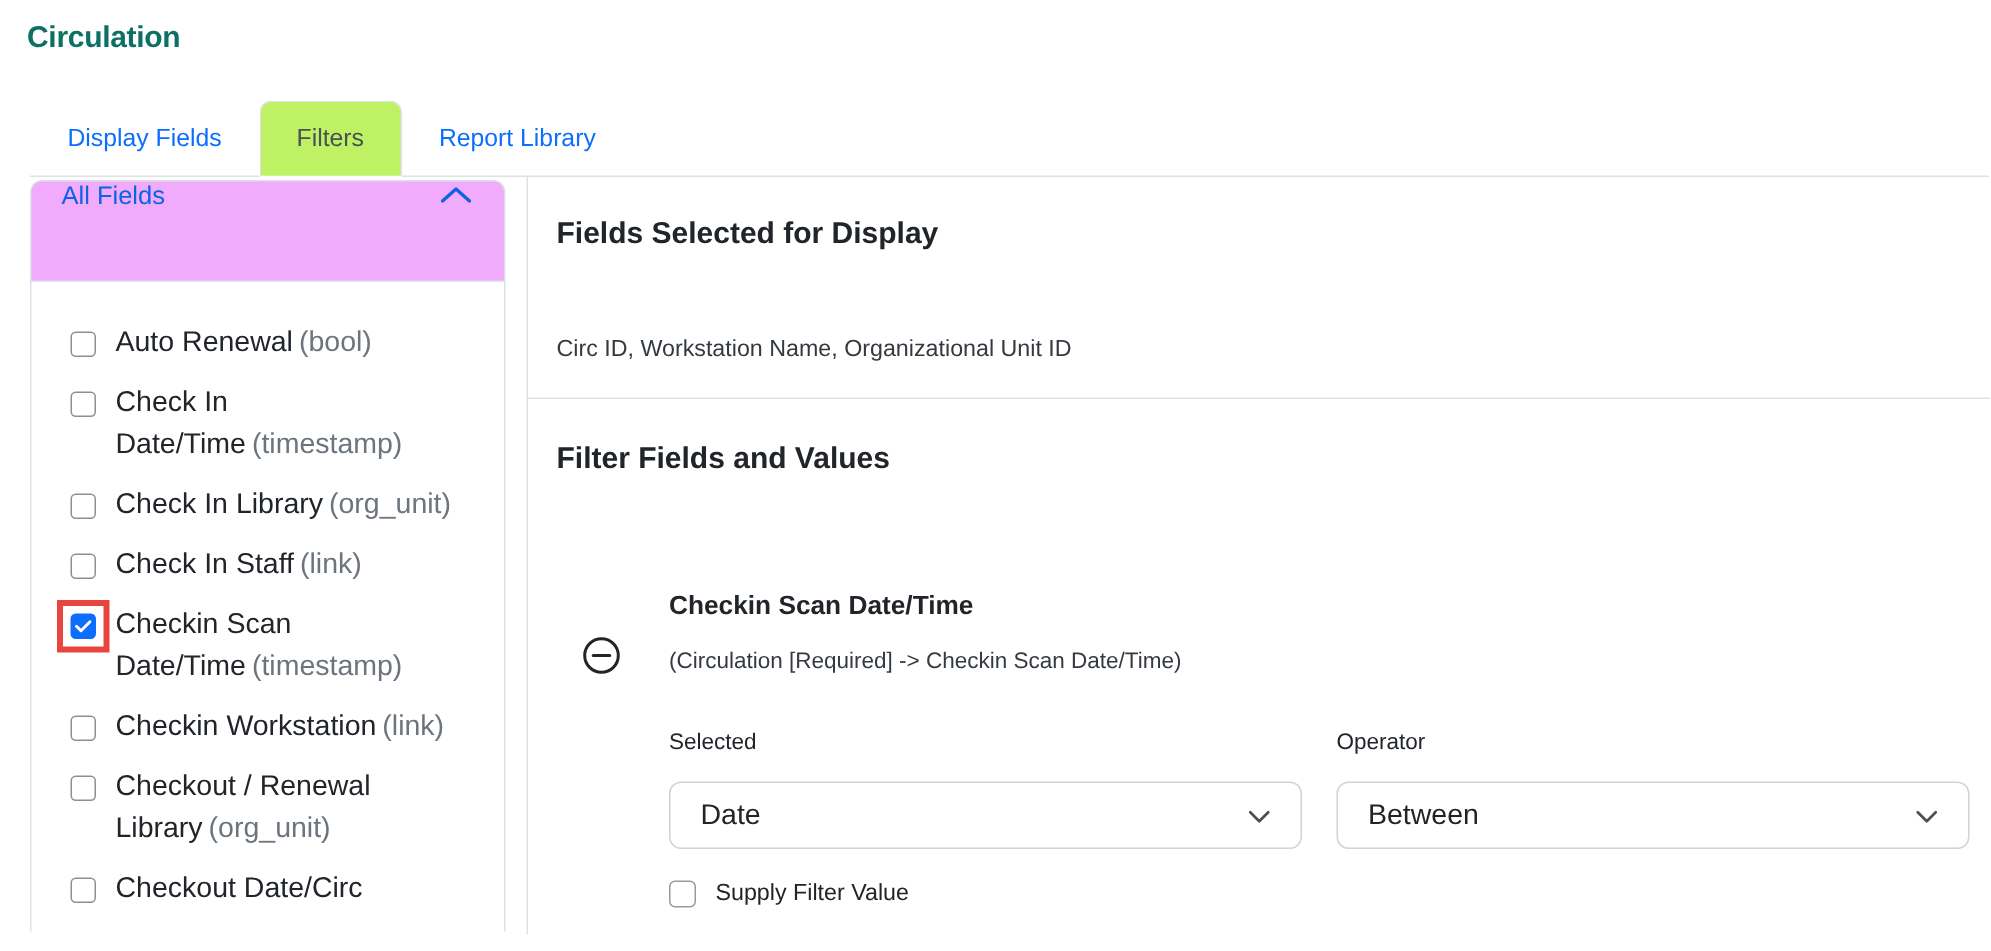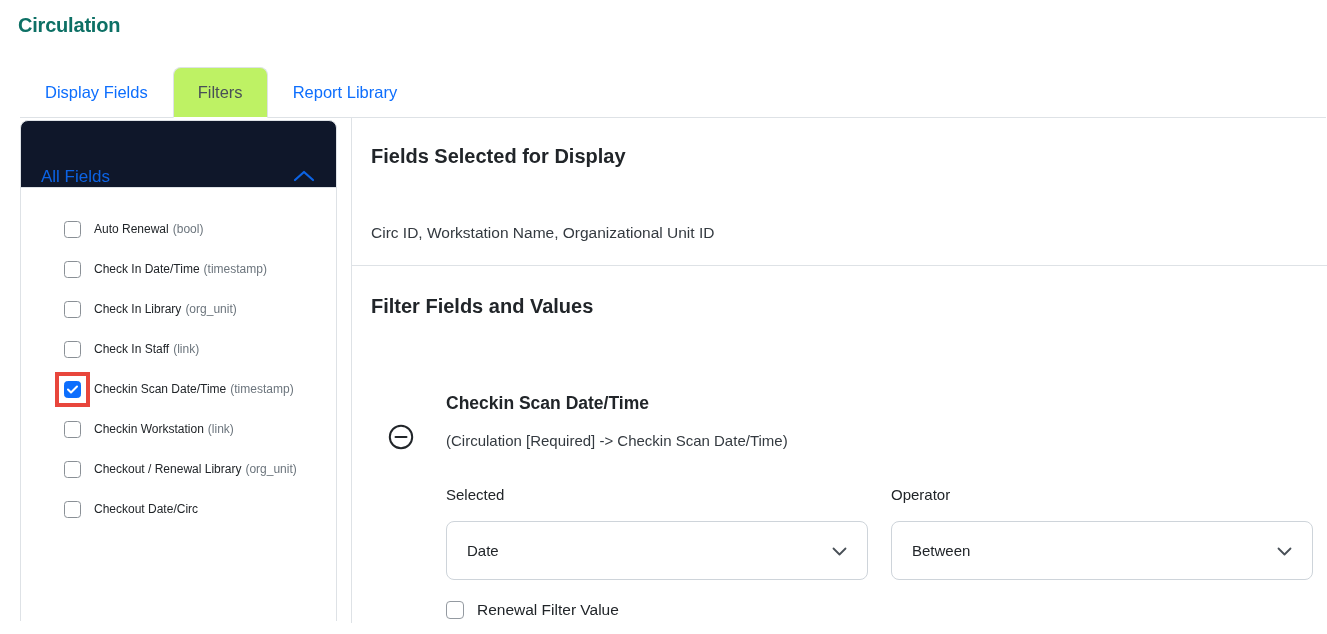--- a/index.html
+++ b/index.html
@@ -25,30 +25,30 @@
     border: 1px solid transparent; border-radius: 8px 8px 0 0;
     background: transparent; white-space: nowrap;
   }
   .tab.active {
     background: #bef264; border-color: #dee2e6 #dee2e6 #fff; color: #495057;
   }
   
   .content { display: flex; align-items: stretch; min-height: 505px; }
   .sidebar { width: 317px; flex: none; margin: 2px 0 0 20px; }
   .acc-header {
-    height: 68px; display: flex; align-items: flex-end; justify-content: space-between;
-    padding: 0 21px 0 20px; background: #0f172a;
+    height: 68px; display: flex; align-items: flex-start; justify-content: space-between;
+    padding: 0 21px 0 20px; background: #f0abfc;
     border: 1px solid #dee2e6; border-radius: 8px 8px 0 0;
     color: #0c63e4; font-size: 17px; cursor: pointer;
   }
   .field-list {
     border-left: 1px solid #dee2e6; border-right: 1px solid #dee2e6;
     padding: 21px 0 6px 26px; background: #fff; height: calc(100% - 70px);
   }
-  .field-row { display: flex; align-items: flex-start; padding: 6px 0; font-size: 12px; line-height: 28px; justify-content: flex-end; }
+  .field-row { display: flex; align-items: flex-start; padding: 6px 0; font-size: 19px; line-height: 28px; }
   .cb-wrap { position: relative; flex: none; margin: 6px 13px 0 0; width: 17px; height: 17px; }
   .cb {
     display: block; width: 17px; height: 17px;
     border: 1px solid #8a9096; border-radius: 3.5px; background: #fff; cursor: pointer;
   }
   .cb svg { display: none; }
   .cb.checked { background: #0d6efd; border-color: #0d6efd; }
   .cb.checked svg { display: block; margin: 3px auto 0; }
   .cb-wrap.highlighted::before {
     content: ""; position: absolute; top: -9px; left: -9px; right: -9px; bottom: -9px;
@@ -71,24 +71,24 @@
     width: 26px; height: 26px; margin-top: 31px; flex: none;
     background: none; border: none; padding: 0; cursor: pointer; line-height: 0;
   }
   .entry-body { margin-left: 32px; flex: 1; min-width: 0; }
   .entry-name { margin: 0; font-size: 17.5px; font-weight: 700; line-height: 21px; }
   .entry-path { margin-top: 17px; font-size: 15px; line-height: 19px; color: #343a40; }
   .controls { display: flex; gap: 23px; margin-top: 36px; }
   .control-col { flex: 1; min-width: 0; }
   .control-label { font-size: 15px; line-height: 18px; color: #212529; }
   .select-box {
-    margin-top: 17px; height: 59px; background: #fff;
+    margin-top: 17px; height: 45px; background: #fff;
     border: 1px solid #ced4da; border-radius: 8px;
     display: flex; align-items: center; justify-content: space-between;
-    padding: 0 20px; font-size: 15px; cursor: pointer;
+    padding: 0 20px; font-size: 19px; cursor: pointer;
   }
   .supply-row { margin-top: 21px; display: flex; align-items: center; }
   .supply-cb {
     width: 18px; height: 18px; flex: none; cursor: pointer;
     border: 1px solid #949aa1; border-radius: 4px; background: #fff;
   }
   .supply-label { margin-left: 13px; font-size: 15.5px; }
 </style>
 </head>
 <body>
@@ -211,20 +211,20 @@
                   <svg width="15" height="9" viewBox="0 0 15 9">
                       <path d="M1.5 1.5 L7.5 7.5 L13.5 1.5" fill="none" stroke="#495057" stroke-width="1.8" stroke-linecap="round" stroke-linejoin="round"></path>
                     </svg>
                 </span>
               </div>
             </div>
           </div>
 
           <div class="supply-row">
             <span class="supply-cb"></span>
-            <span class="supply-label">Renewal Filter Value</span>
+            <span class="supply-label">Supply Filter Value</span>
           </div>
         </div>
       </div>
     </section>
   </main>
 
 </div>
 
 </body></html>

